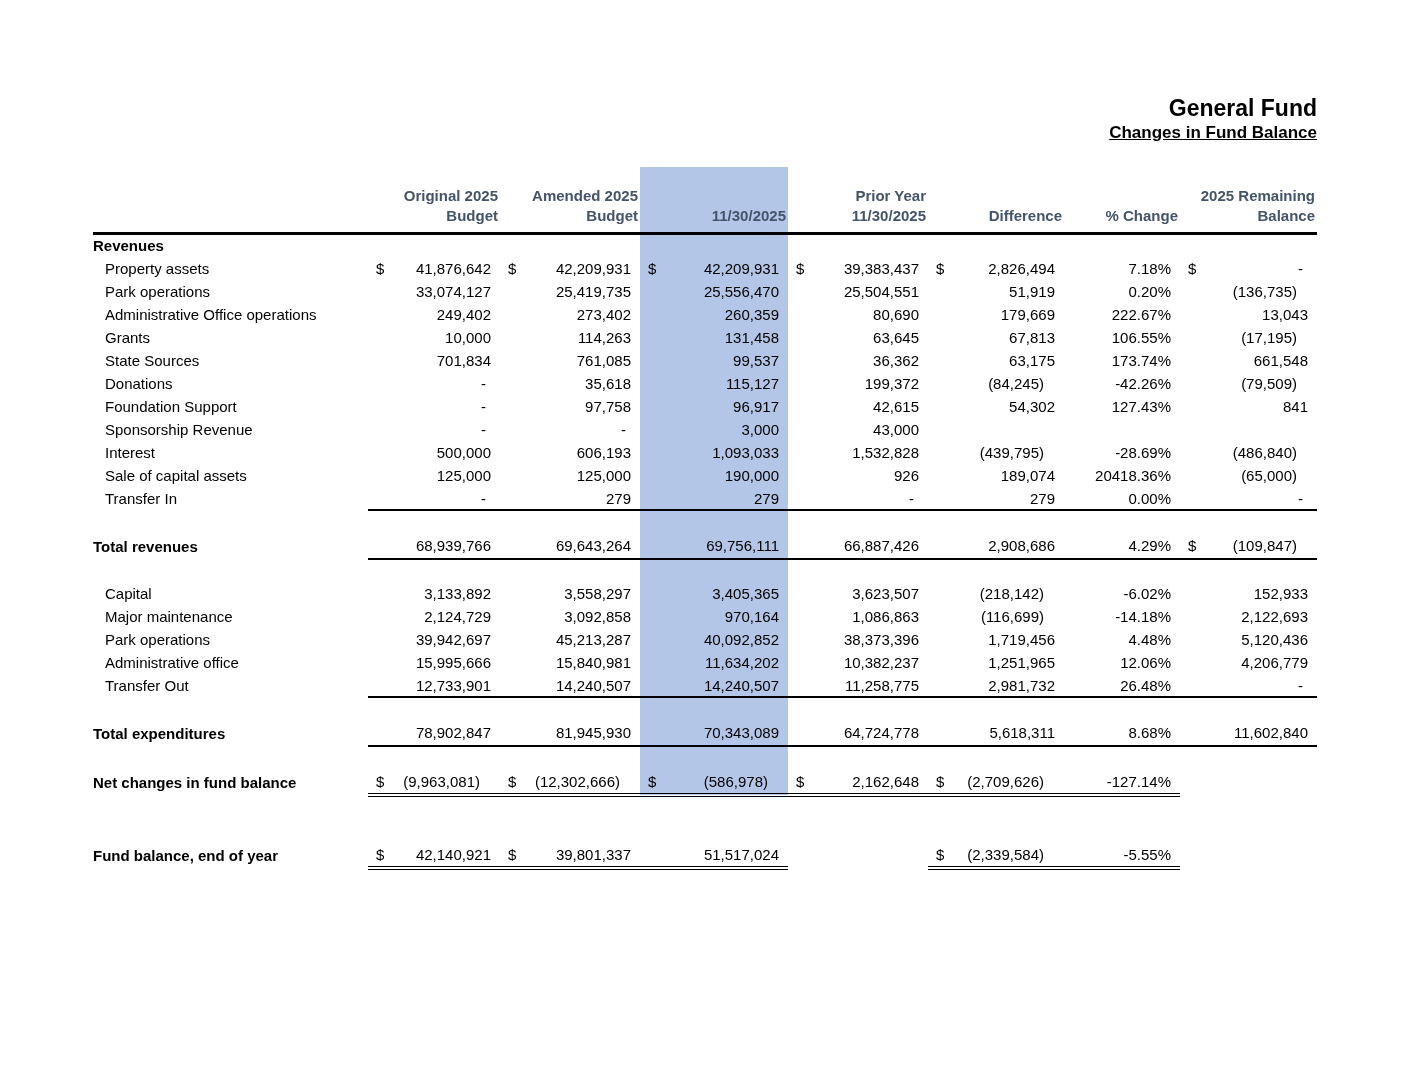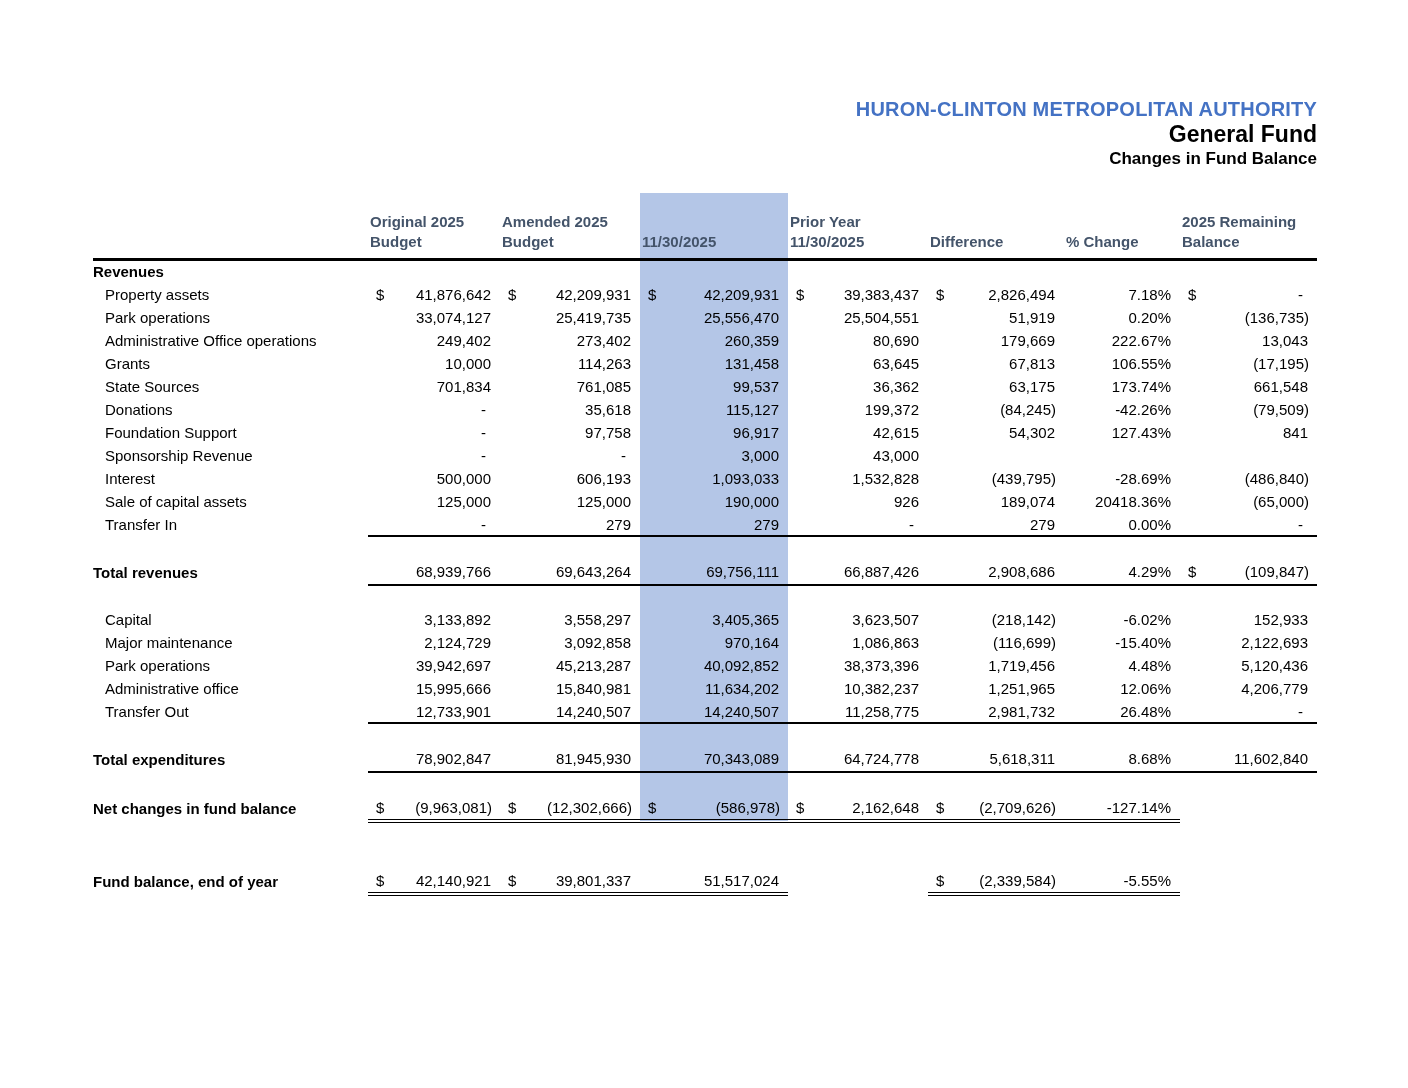--- a/index.html
+++ b/index.html
@@ -9,42 +9,42 @@
     background: #ffffff;
     font-family: "Liberation Sans", sans-serif;
     color: #000;
     overflow: hidden;
   }
   .page { padding: 96px 0 0 93px; }
 
   .titles { width: 1224px; text-align: right; margin-bottom: 22px; }
   .t1 { color: #4472C4; font-weight: bold; font-size: 20px; line-height: 26px; letter-spacing: 0.2px; }
   .t2 { font-weight: bold; font-size: 23px; line-height: 25px; }
-  .t3 { font-weight: bold; font-size: 17px; line-height: 24px; }
+  .t3 { font-weight: bold; font-size: 17px; line-height: 24px; text-decoration: underline; }
 
   table { border-collapse: collapse; table-layout: fixed; width: 1224px; font-size: 15px; }
   col.c-label     { width: 275px; }
   col.c-original  { width: 132px; }
   col.c-amended   { width: 140px; }
   col.c-current   { width: 148px; }
   col.c-prior     { width: 140px; }
   col.c-diff      { width: 136px; }
   col.c-pct       { width: 116px; }
   col.c-remaining { width: 137px; }
 
   thead th {
     height: 66px;
     vertical-align: bottom;
     padding: 0 2px 6px 2px;
     border-bottom: 3px solid #000;
     font-weight: bold;
     color: #44546A;
     font-size: 15px;
     line-height: 20px;
-    text-align: left;
+    text-align: right;
   }
   th.lbl { text-align: left; }
   .hl { background: #B4C6E7; }
 
   tbody td { height: 23px; padding: 0; vertical-align: middle; }
   tr.item    td { height: 23px; }
   tr.section td { height: 24px; margin-top: 44px; }
   tr.plain   td { height: 23px; }
   tr.total   td { height: 26px; }
 
@@ -52,32 +52,31 @@
   tr.section td.lbl, tr.total td.lbl { font-weight: bold; }
   tr.item td.lbl { padding-left: 12px; }
 
   td.num .cellwrap {
     display: flex; justify-content: space-between; align-items: center;
     padding: 0 4px 0 8px;
     white-space: nowrap;
   }
   .val.digits { margin-right: 5px; }
   .val.dash   { margin-right: 10px; }
-  .val.paren  { margin-right: 4px; }
+  .val.paren  { margin-right: 16px; }
 
   td.u-single { border-bottom: 2px solid #000; }
   td.u-double { border-bottom: 4px double #000; }
 </style>
 </head>
 <body>
 
 <div class="page">
 
   <div class="titles">
-    <div class="t1">HURON-CLINTON METROPOLITAN AUTHORITY</div>
     <div class="t2">General Fund</div>
     <div class="t3">Changes in Fund Balance</div>
   </div>
 
   <table>
     <colgroup>
       <col class="c-label">
         <col class="c-original">
         <col class="c-amended">
         <col class="c-current">
@@ -745,21 +744,21 @@
           </td>
           <td class="num">
             <span class="cellwrap">
               <span class="dollar"></span>
               <span class="val paren">(116,699)</span>
             </span>
           </td>
           <td class="num">
             <span class="cellwrap">
               <span class="dollar"></span>
-              <span class="val digits">-15.40%</span>
+              <span class="val digits">-14.18%</span>
             </span>
           </td>
           <td class="num">
             <span class="cellwrap">
               <span class="dollar"></span>
               <span class="val digits">2,122,693</span>
             </span>
           </td>
         </tr>
         <tr class="item">

